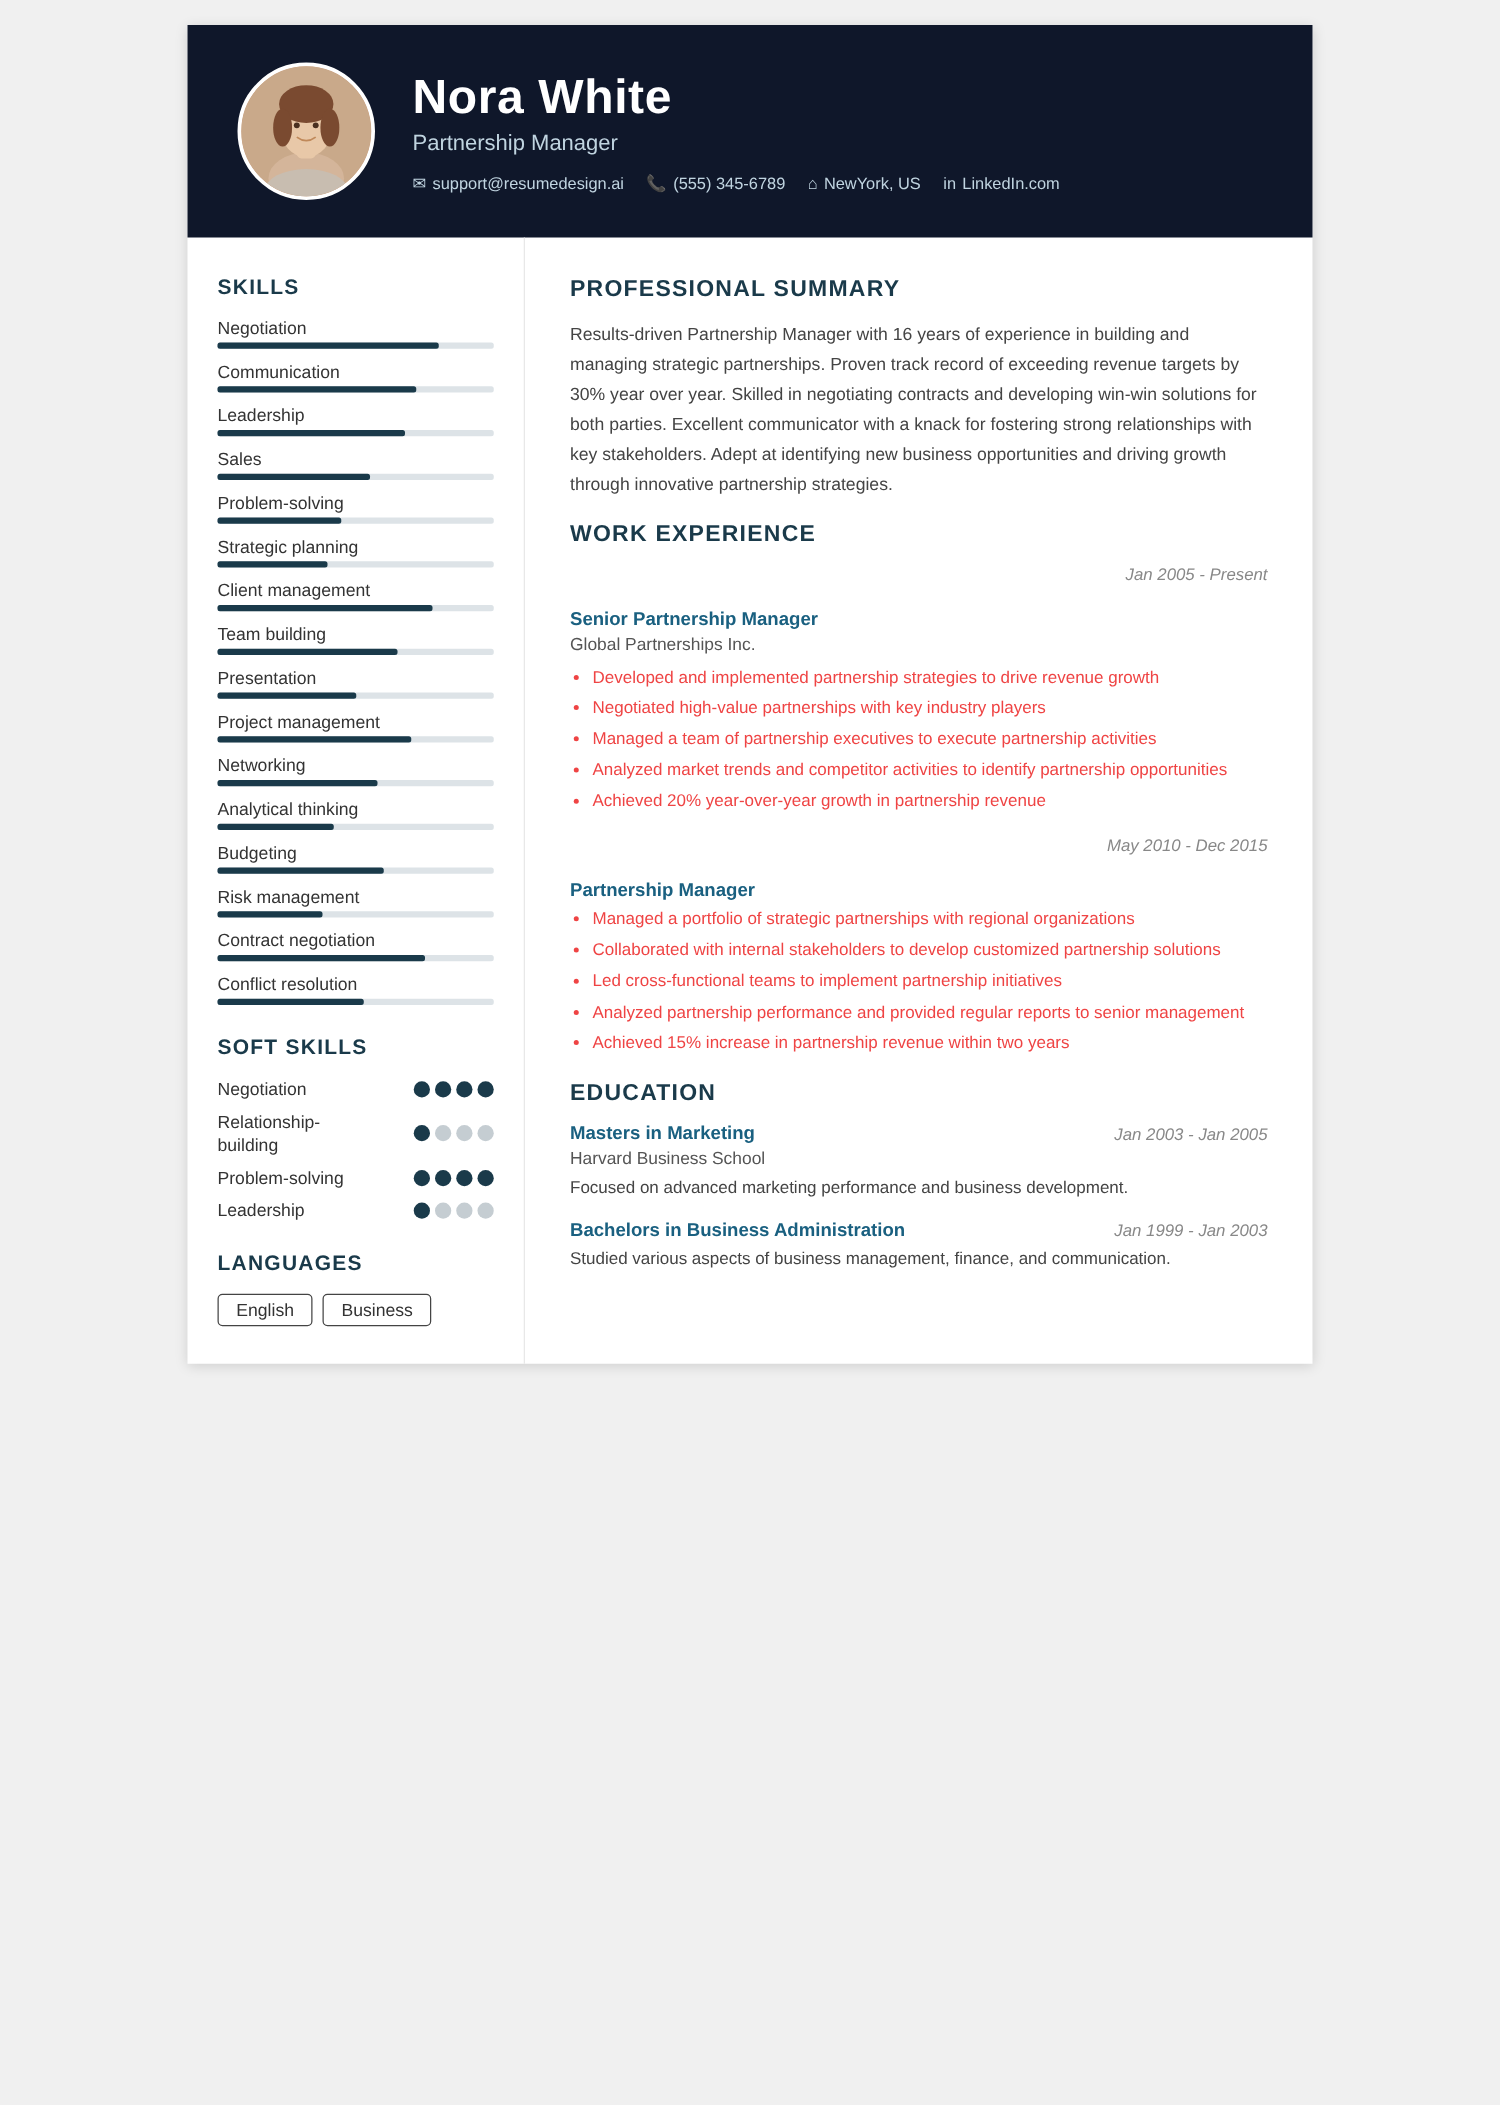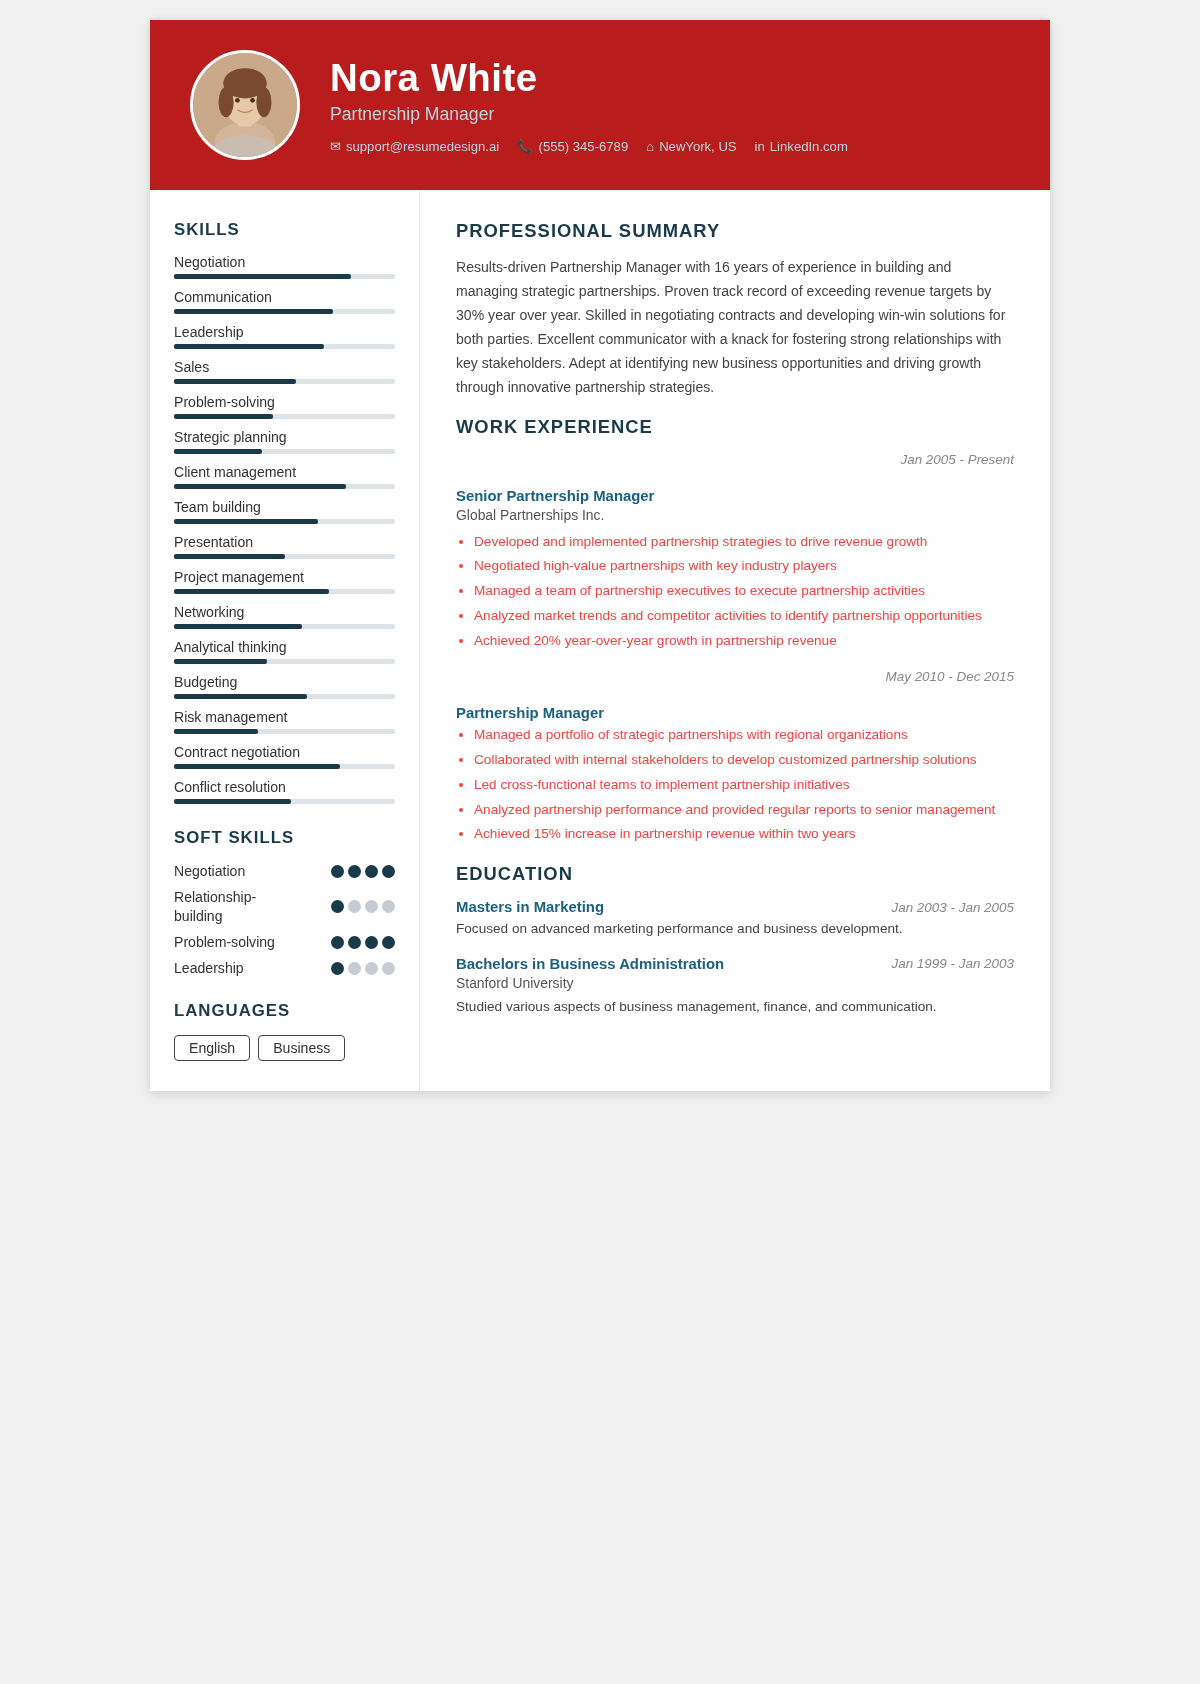--- a/index.html
+++ b/index.html
@@ -10,21 +10,21 @@
       justify-content: center;
       padding: 20px 0;
     }
     .resume {
       width: 900px;
       background: #fff;
       box-shadow: 0 2px 10px rgba(0,0,0,0.15);
     }
     
     .header {
-      background: #b91c1c;
+      background: #0f172a;
       color: #fff;
       padding: 30px 40px;
       display: flex;
       align-items: center;
       gap: 30px;
     }
     .avatar-wrap {
       width: 110px;
       height: 110px;
       border-radius: 50%;
@@ -451,26 +451,26 @@
   </div>
         </div>
 
       <div class="section-title">EDUCATION</div>
       <div id="education-container">
           <div>
     <div class="edu-header">
       <div class="edu-title">Masters in Marketing</div>
       <div class="edu-dates">Jan 2003 - Jan 2005</div>
     </div>
+    <div class="edu-school">Harvard Business School</div>
     <div class="edu-desc">Focused on advanced marketing performance and business development.</div>
   </div>
           <div>
     <div class="edu-header">
       <div class="edu-title">Bachelors in Business Administration</div>
       <div class="edu-dates">Jan 1999 - Jan 2003</div>
     </div>
-    <div class="edu-school">Stanford University</div>
     <div class="edu-desc">Studied various aspects of business management, finance, and communication.</div>
   </div>
         </div>
     </div>
   </div>
 </div>
 
 </body></html>

